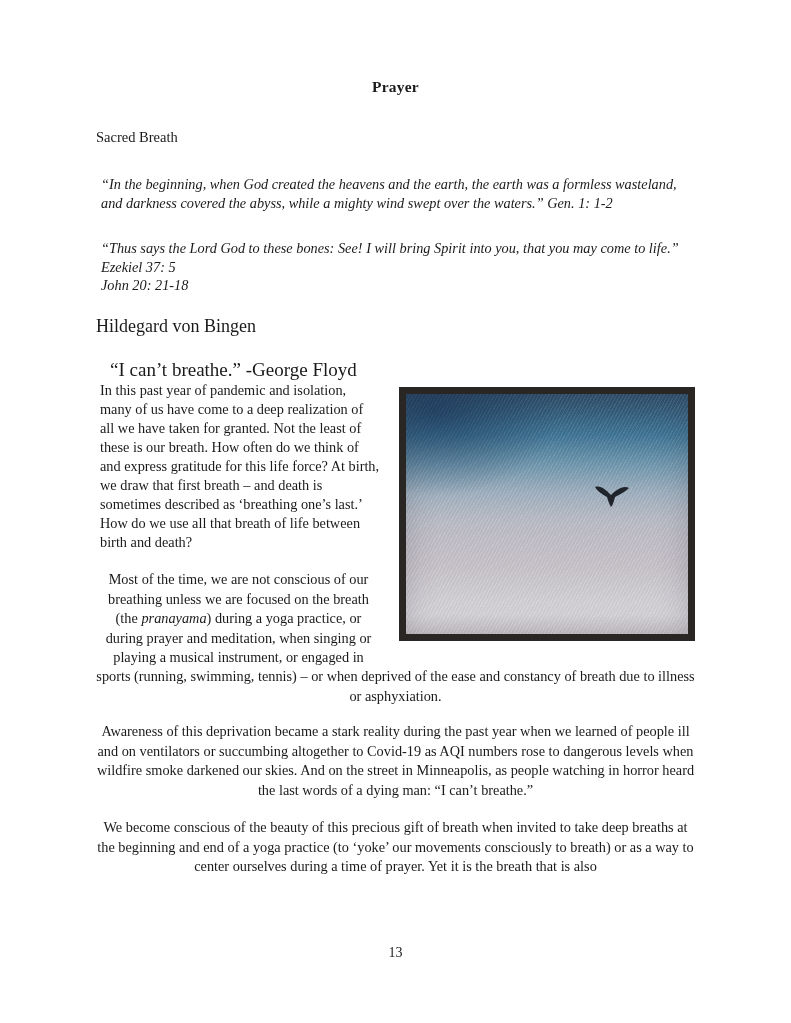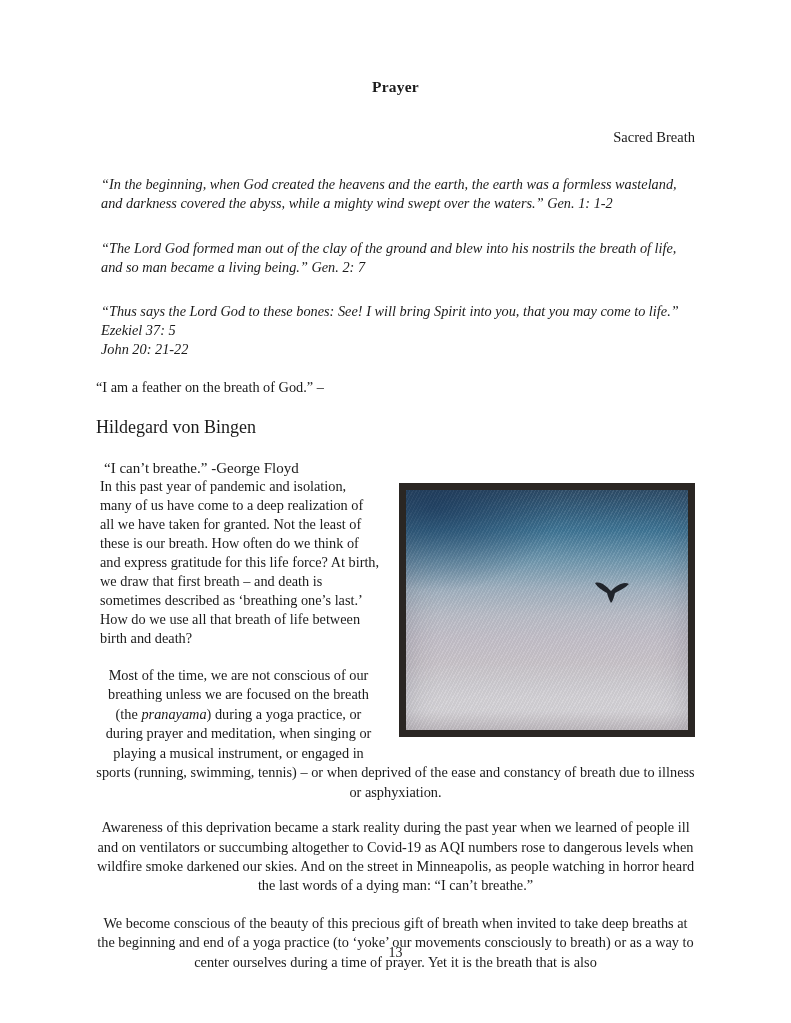--- a/index.html
+++ b/index.html
@@ -23,21 +23,21 @@
     overflow: hidden;
   }
   .doc-title {
     text-align: center;
     font-weight: bold;
     font-size: 15.5px;
     margin: 0 0 0 0;
     letter-spacing: 0.2px;
   }
   .doc-subtitle {
-    text-align: right;
+    text-align: left;
     font-size: 14.5px;
     margin: 33px 0 0 0;
   }
   .quote-block {
     font-size: 14.3px;
     line-height: 1.32;
     margin: 26px 0 0 0;
     text-align: left;
   }
   .quote-block.first { margin-top: 29px; }
@@ -50,22 +50,22 @@
   .attrib {
     font-size: 14.3px;
     margin: 20px 0 0 0;
     padding-left: 0;
   }
   .attrib-name {
     font-size: 18px;
     margin: 21px 0 0 0;
   }
   .floyd {
-    font-size: 15px;
-    margin: 22px 0 0 8px;
+    font-size: 19px;
+    margin: 22px 0 0 14px;
   }
   
   .art-figure {
     float: right;
     width: 296px;
     height: 254px;
     margin: 6px 0 9px 18px;
     position: relative;
   }
   .art-frame {
@@ -153,27 +153,25 @@
 <body>
 
 <div class="page">
 
   <h1 class="doc-title">Prayer</h1>
 
   <div class="doc-subtitle">Sacred Breath</div>
 
   <div class="quote-block first quote-indent">“In the beginning, when God created the heavens and the earth, the earth was a formless wasteland, and darkness covered the abyss, while a mighty wind swept over the waters.” Gen. 1: 1-2</div>
 
-  <div class="quote-block quote-indent">“The Lord God formed man out of the clay of the ground and blew into his nostrils the breath of life, and so man became a living being.” Gen. 2: 7</div>
 
   <div class="quote-block quote-indent">“Thus says the Lord God to these bones: See! I will bring Spirit into you, that you may come to life.”  Ezekiel 37: 5</div>
 
-  <div class="quote-attr-line quote-indent">John 20: 21-22</div>
+  <div class="quote-attr-line quote-indent">John 20: 21-18</div>
 
-  <div class="attrib">“I am a feather on the breath of God.” –</div>
 
   <div class="attrib-name">Hildegard von Bingen</div>
 
   <div class="floyd">“I can’t breathe.”  -George Floyd</div>
 
   <figure class="art-figure">
     <div class="art-frame">
       <div class="art-canvas">
         <span class="art-bird">
           <svg width="40" height="26" viewBox="0 0 40 26" xmlns="http://www.w3.org/2000/svg">

